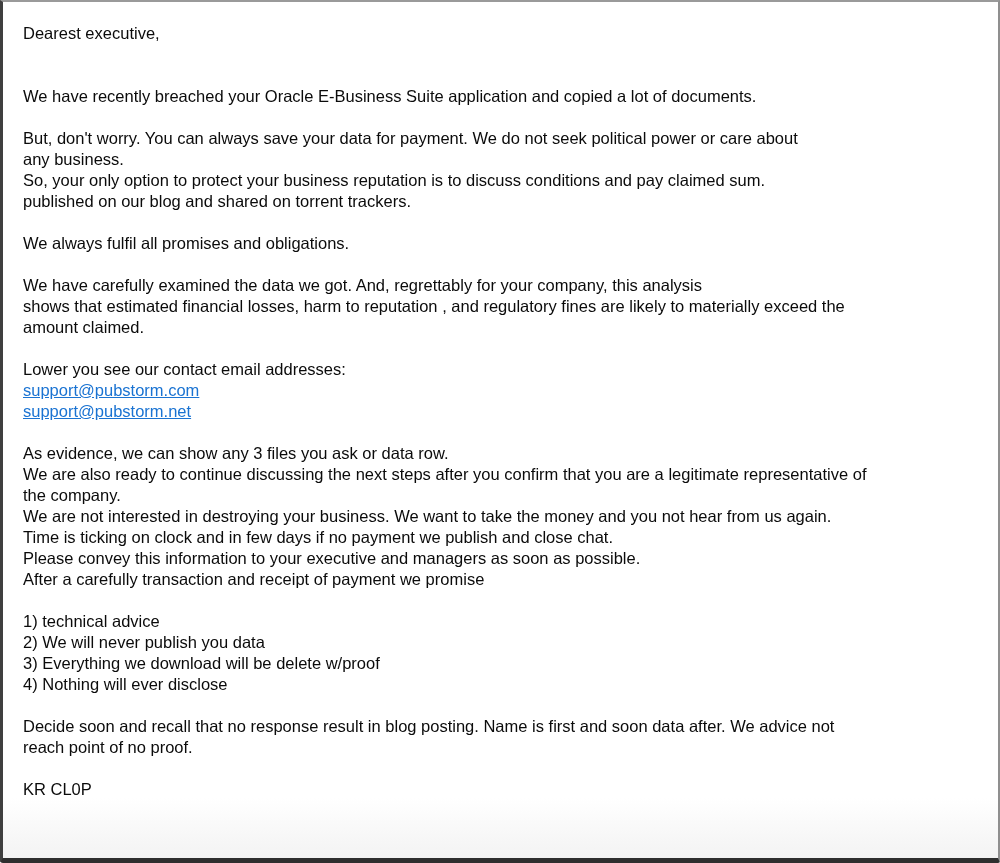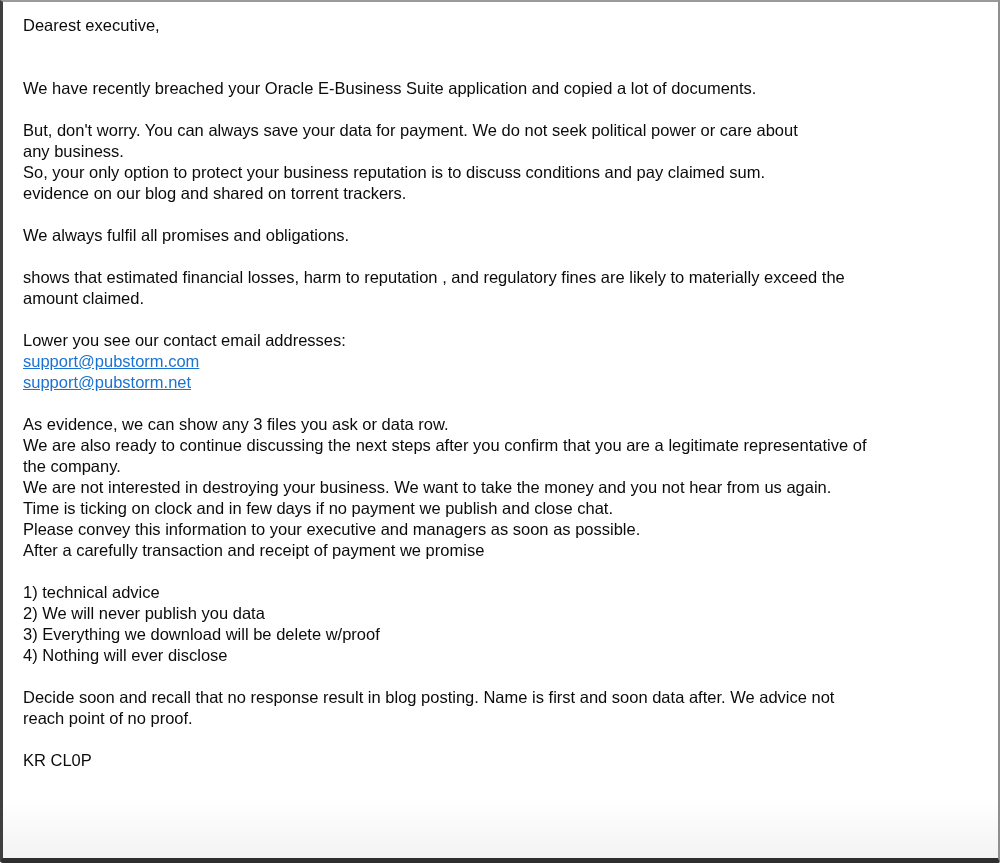--- a/index.html
+++ b/index.html
@@ -13,21 +13,21 @@
     height: 863px;
     background: linear-gradient(180deg, #ffffff 0%, #ffffff 93%, #f3f3f3 100%);
     border-left: 3px solid #3f3f3f;
     border-bottom: 5px solid #2e2e2e;
     border-top: 2px solid #9a9a9a;
     border-right: 2px solid #8f8f8f;
     border-radius: 0 0 2px 3px;
     overflow: hidden;
   }
   .email-body {
-    padding: 13px 8px 0 20px;
+    padding: 21px 8px 0 20px;
     font-family: "Liberation Sans", "DejaVu Sans", sans-serif;
     font-size: 16.5px;
     line-height: 21px;
     color: #0b0b0b;
   }
   .line {
     white-space: pre;
     min-height: 21px;
   }
   a.email-link {
@@ -43,24 +43,25 @@
 <div class="frame">
   <div class="email-body">
     <div class="line">Dearest executive,</div>
     <div class="line"></div>
     <div class="line"></div>
     <div class="line">We have recently breached your Oracle E-Business Suite application and copied a lot of documents.</div>
     <div class="line"></div>
     <div class="line">But, don't worry. You can always save your data for payment. We do not seek political power or care about</div>
     <div class="line">any business.</div>
     <div class="line">So, your only option to protect your business reputation is to discuss conditions and pay claimed sum.</div>
-    <div class="line">evidence on our blog and shared on torrent trackers.</div>
+    <div class="line">published on our blog and shared on torrent trackers.</div>
     <div class="line"></div>
     <div class="line">We always fulfil all promises and obligations.</div>
     <div class="line"></div>
+    <div class="line">We have carefully examined the data we got. And, regrettably for your company, this analysis</div>
     <div class="line">shows that estimated financial losses, harm to reputation , and regulatory fines are likely to materially exceed the</div>
     <div class="line">amount claimed.</div>
     <div class="line"></div>
     <div class="line">Lower you see our contact email addresses:</div>
     <div class="line"><a class="email-link">support@pubstorm.com</a></div>
     <div class="line"><a class="email-link">support@pubstorm.net</a></div>
     <div class="line"></div>
     <div class="line">As evidence, we can show any 3 files you ask or data row.</div>
     <div class="line">We are also ready to continue discussing the next steps after you confirm that you are a legitimate representative of</div>
     <div class="line">the company.</div>

